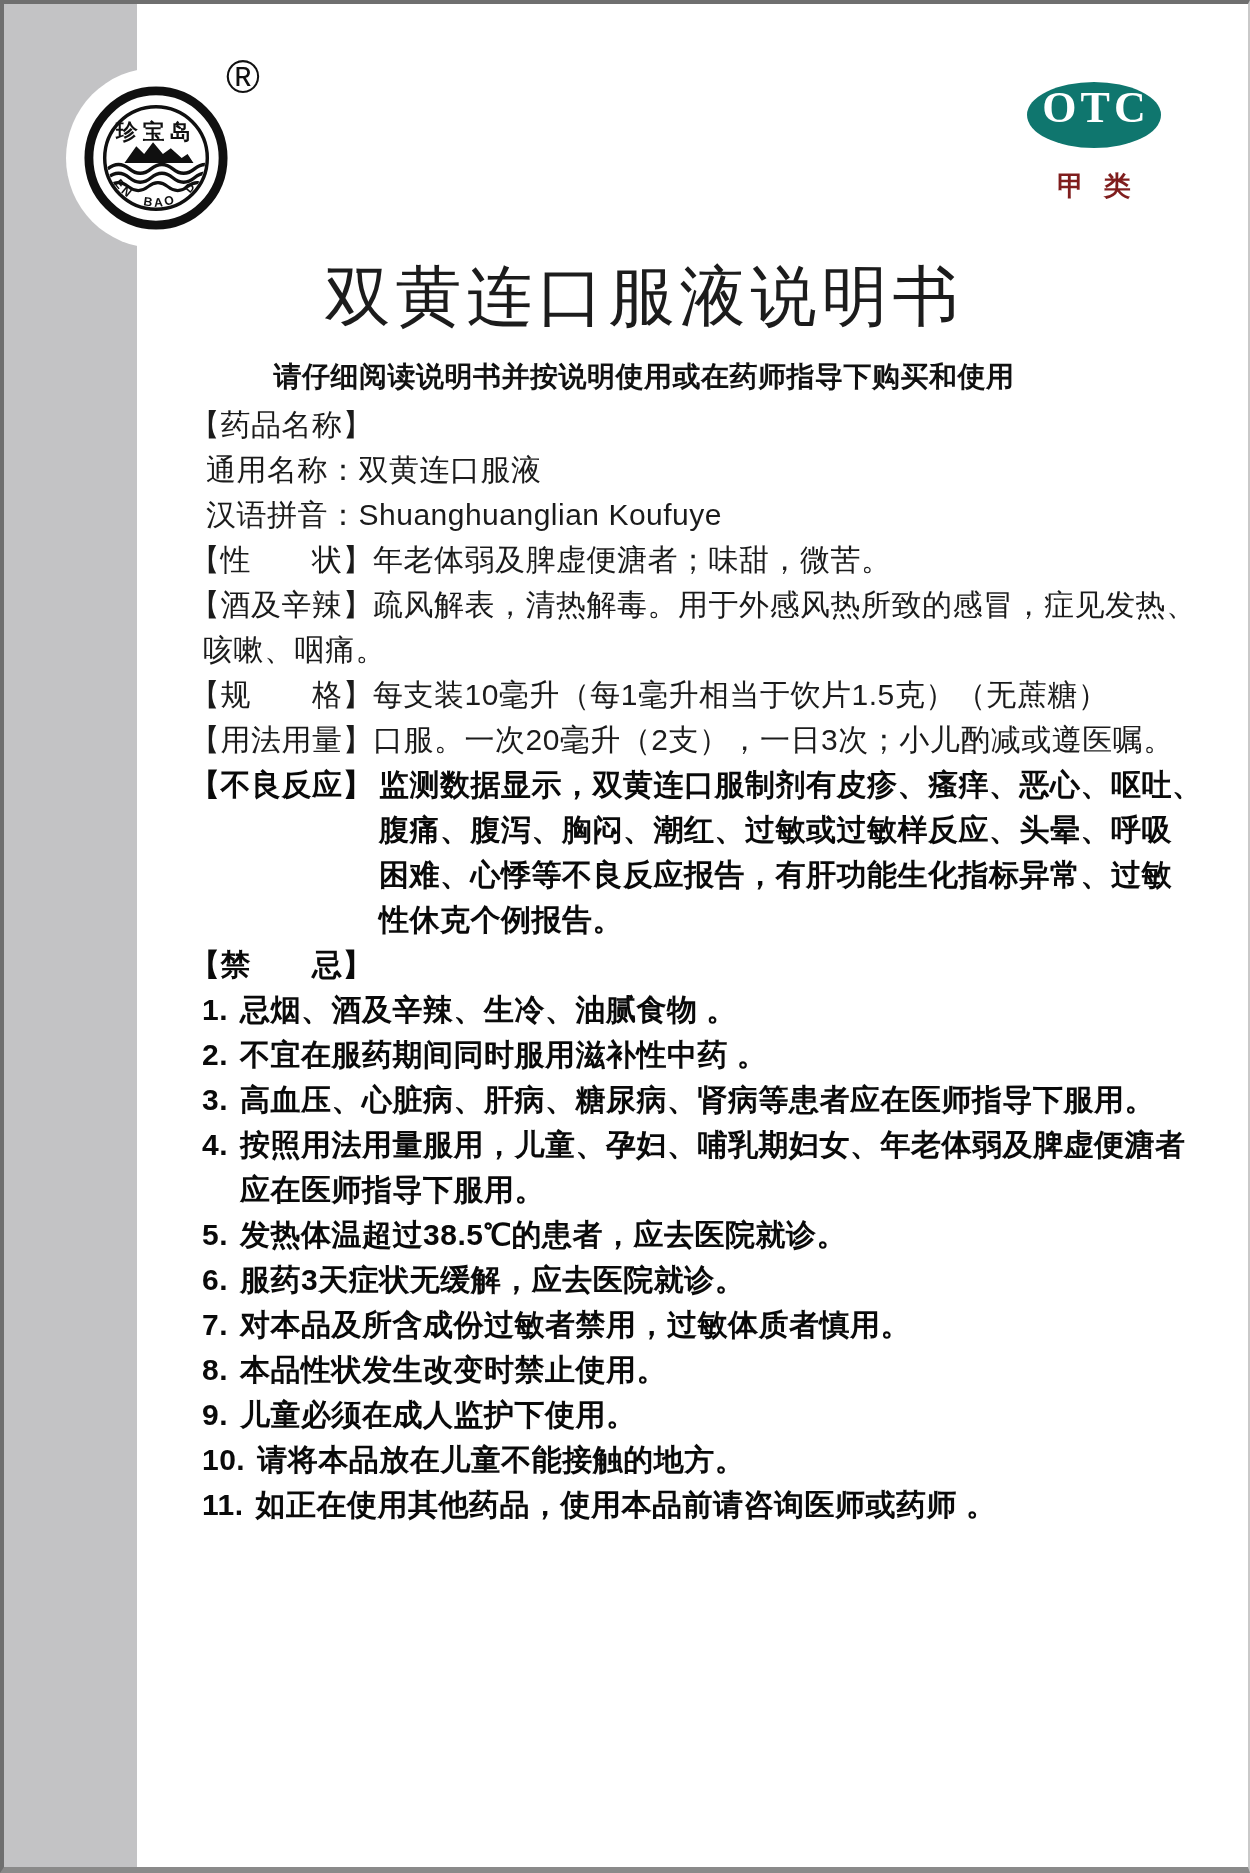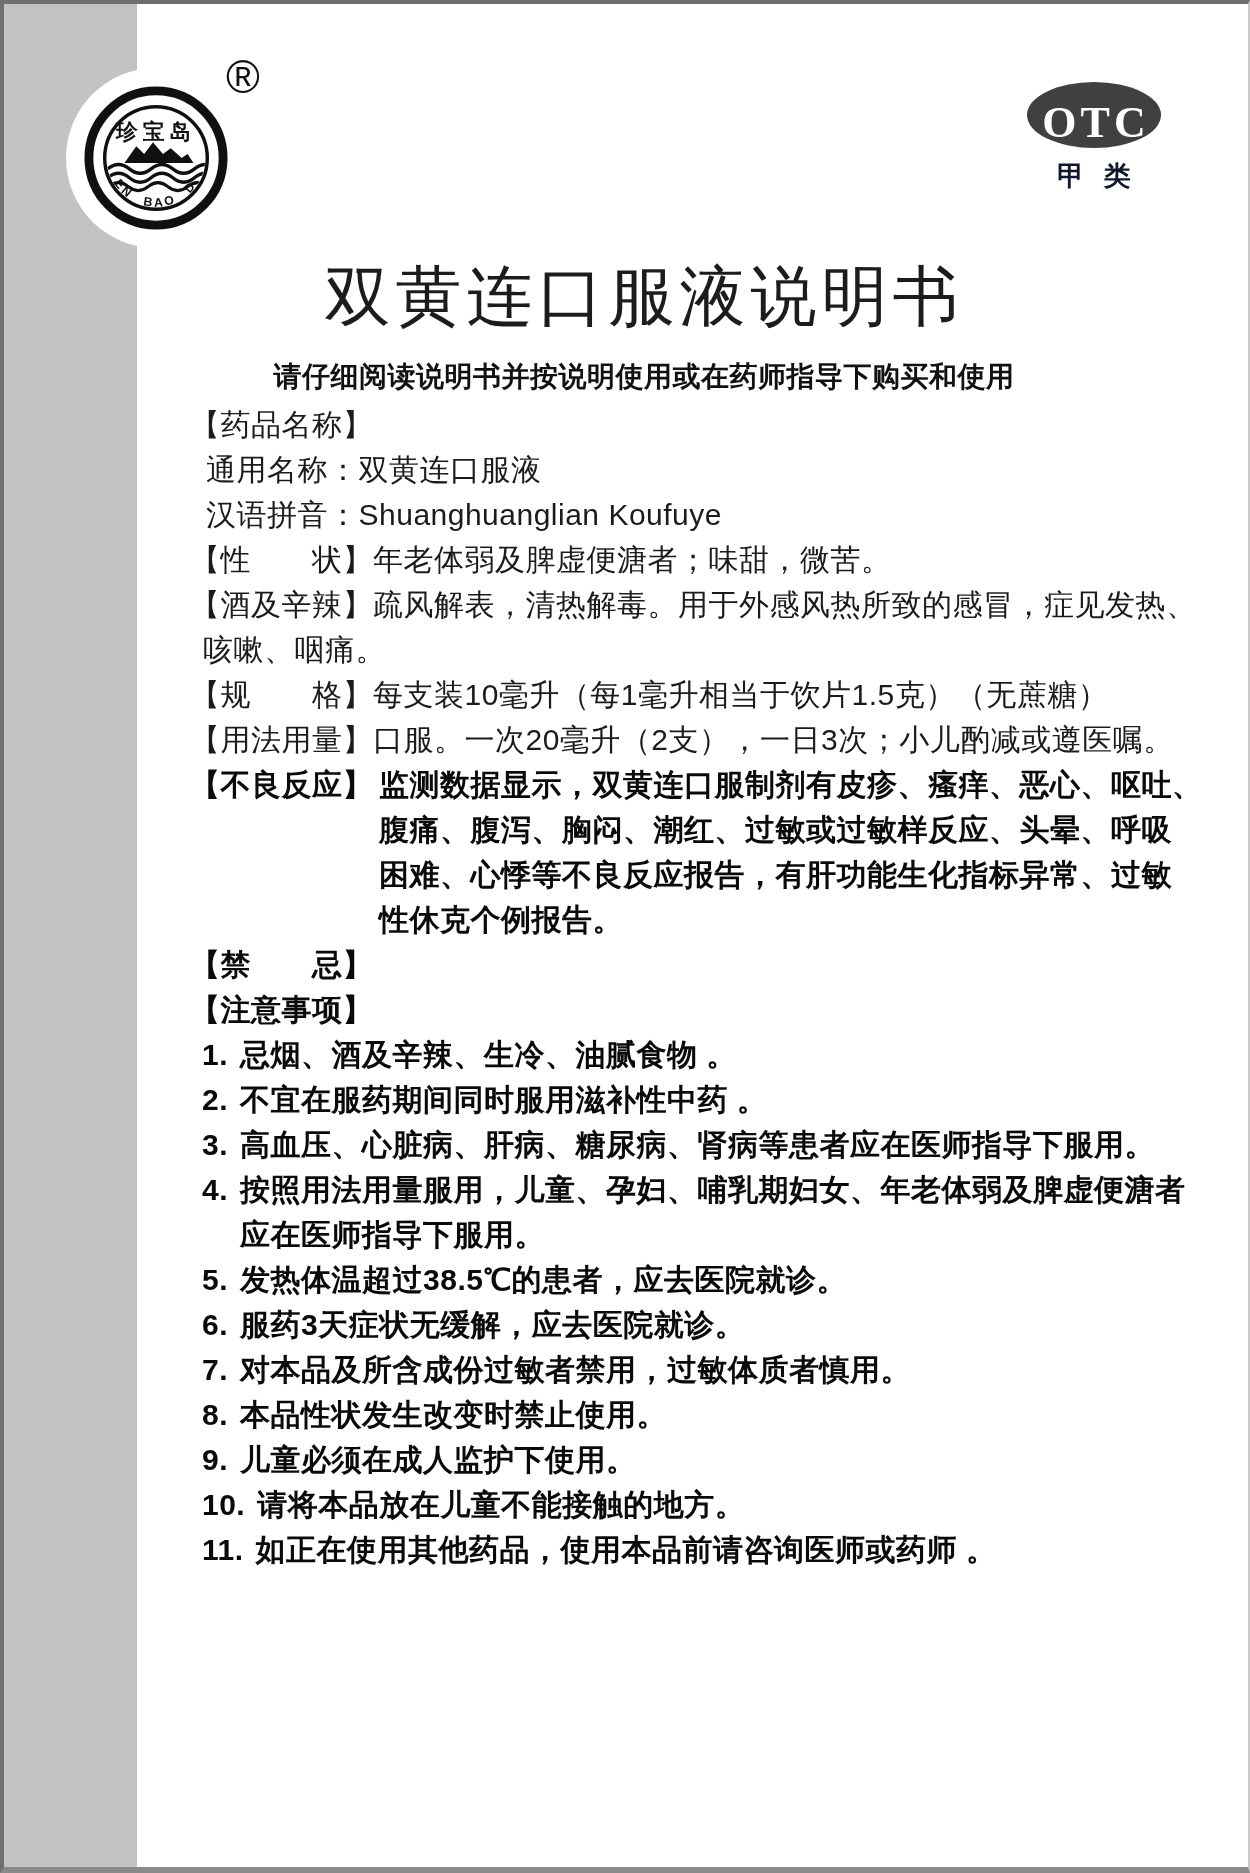--- a/index.html
+++ b/index.html
@@ -30,29 +30,29 @@
   .logo {
     position:absolute; left:78px; top:80px; width:148px; height:148px;
   }
   .reg-mark {
     position:absolute; left:222px; top:50px;
     font-size:46px; line-height:1; color:#101010;
     font-family:"Liberation Sans", sans-serif;
   }
   .otc-badge { position:absolute; left:1023px; top:78px; width:134px; text-align:center; }
   .otc-oval {
-    width:134px; height:66px; background:#404040; border-radius:50%;
-    display:flex; align-items:flex-end; justify-content:center;
+    width:134px; height:66px; background:#0f766e; border-radius:50%;
+    display:flex; align-items:flex-start; justify-content:center;
   }
   .otc-oval span {
     color:#ffffff; font-family:"Liberation Serif", serif;
     font-weight:bold; font-size:44px; letter-spacing:4px; padding-left:4px;
   }
   .otc-class {
-    margin-top:10px; font-size:27px; font-weight:bold; color:#0f172a;
+    margin-top:20px; font-size:27px; font-weight:bold; color:#7f1d1d;
     letter-spacing:6px; padding-left:6px; white-space:nowrap;
   }
   .header { position:absolute; left:145px; top:208px; width:990px; text-align:center; }
   .title {
     font-family:"Liberation Serif", serif; font-weight:400;
     font-size:66px; letter-spacing:5px; color:#1c1c1c; white-space:nowrap;margin-top:40px;
   }
   .subtitle {
     margin-top:16px; font-size:28px; font-weight:bold; color:#111;
     letter-spacing:0.5px; white-space:nowrap;
@@ -147,21 +147,20 @@
         <div class="ln">腹痛、腹泻、胸闷、潮红、过敏或过敏样反应、头晕、呼吸</div>
         <div class="ln">困难、心悸等不良反应报告，有肝功能生化指标异常、过敏</div>
         <div class="ln">性休克个例报告。</div>
       </div>
     </div>
 
     <div class="hang w2">
       <span class="lbl ln">【禁　　忌】</span>
     </div>
 
-    <div class="ln w2">【注意事项】</div>
 
     <div class="ln w2 note"><span class="num">1.</span><span>忌烟、酒及辛辣、生冷、油腻食物 。</span></div>
     <div class="ln w2 note"><span class="num">2.</span><span>不宜在服药期间同时服用滋补性中药 。</span></div>
     <div class="ln w2 note"><span class="num">3.</span><span>高血压、心脏病、肝病、糖尿病、肾病等患者应在医师指导下服用。</span></div>
     <div class="ln w2 note"><span class="num">4.</span><span>按照用法用量服用，儿童、孕妇、哺乳期妇女、年老体弱及脾虚便溏者</span></div>
     <div class="ln w2 note-cont">应在医师指导下服用。</div>
     <div class="ln w2 note"><span class="num">5.</span><span>发热体温超过38.5℃的患者，应去医院就诊。</span></div>
     <div class="ln w2 note"><span class="num">6.</span><span>服药3天症状无缓解，应去医院就诊。</span></div>
     <div class="ln w2 note"><span class="num">7.</span><span>对本品及所含成份过敏者禁用，过敏体质者慎用。</span></div>
     <div class="ln w2 note"><span class="num">8.</span><span>本品性状发生改变时禁止使用。</span></div>

